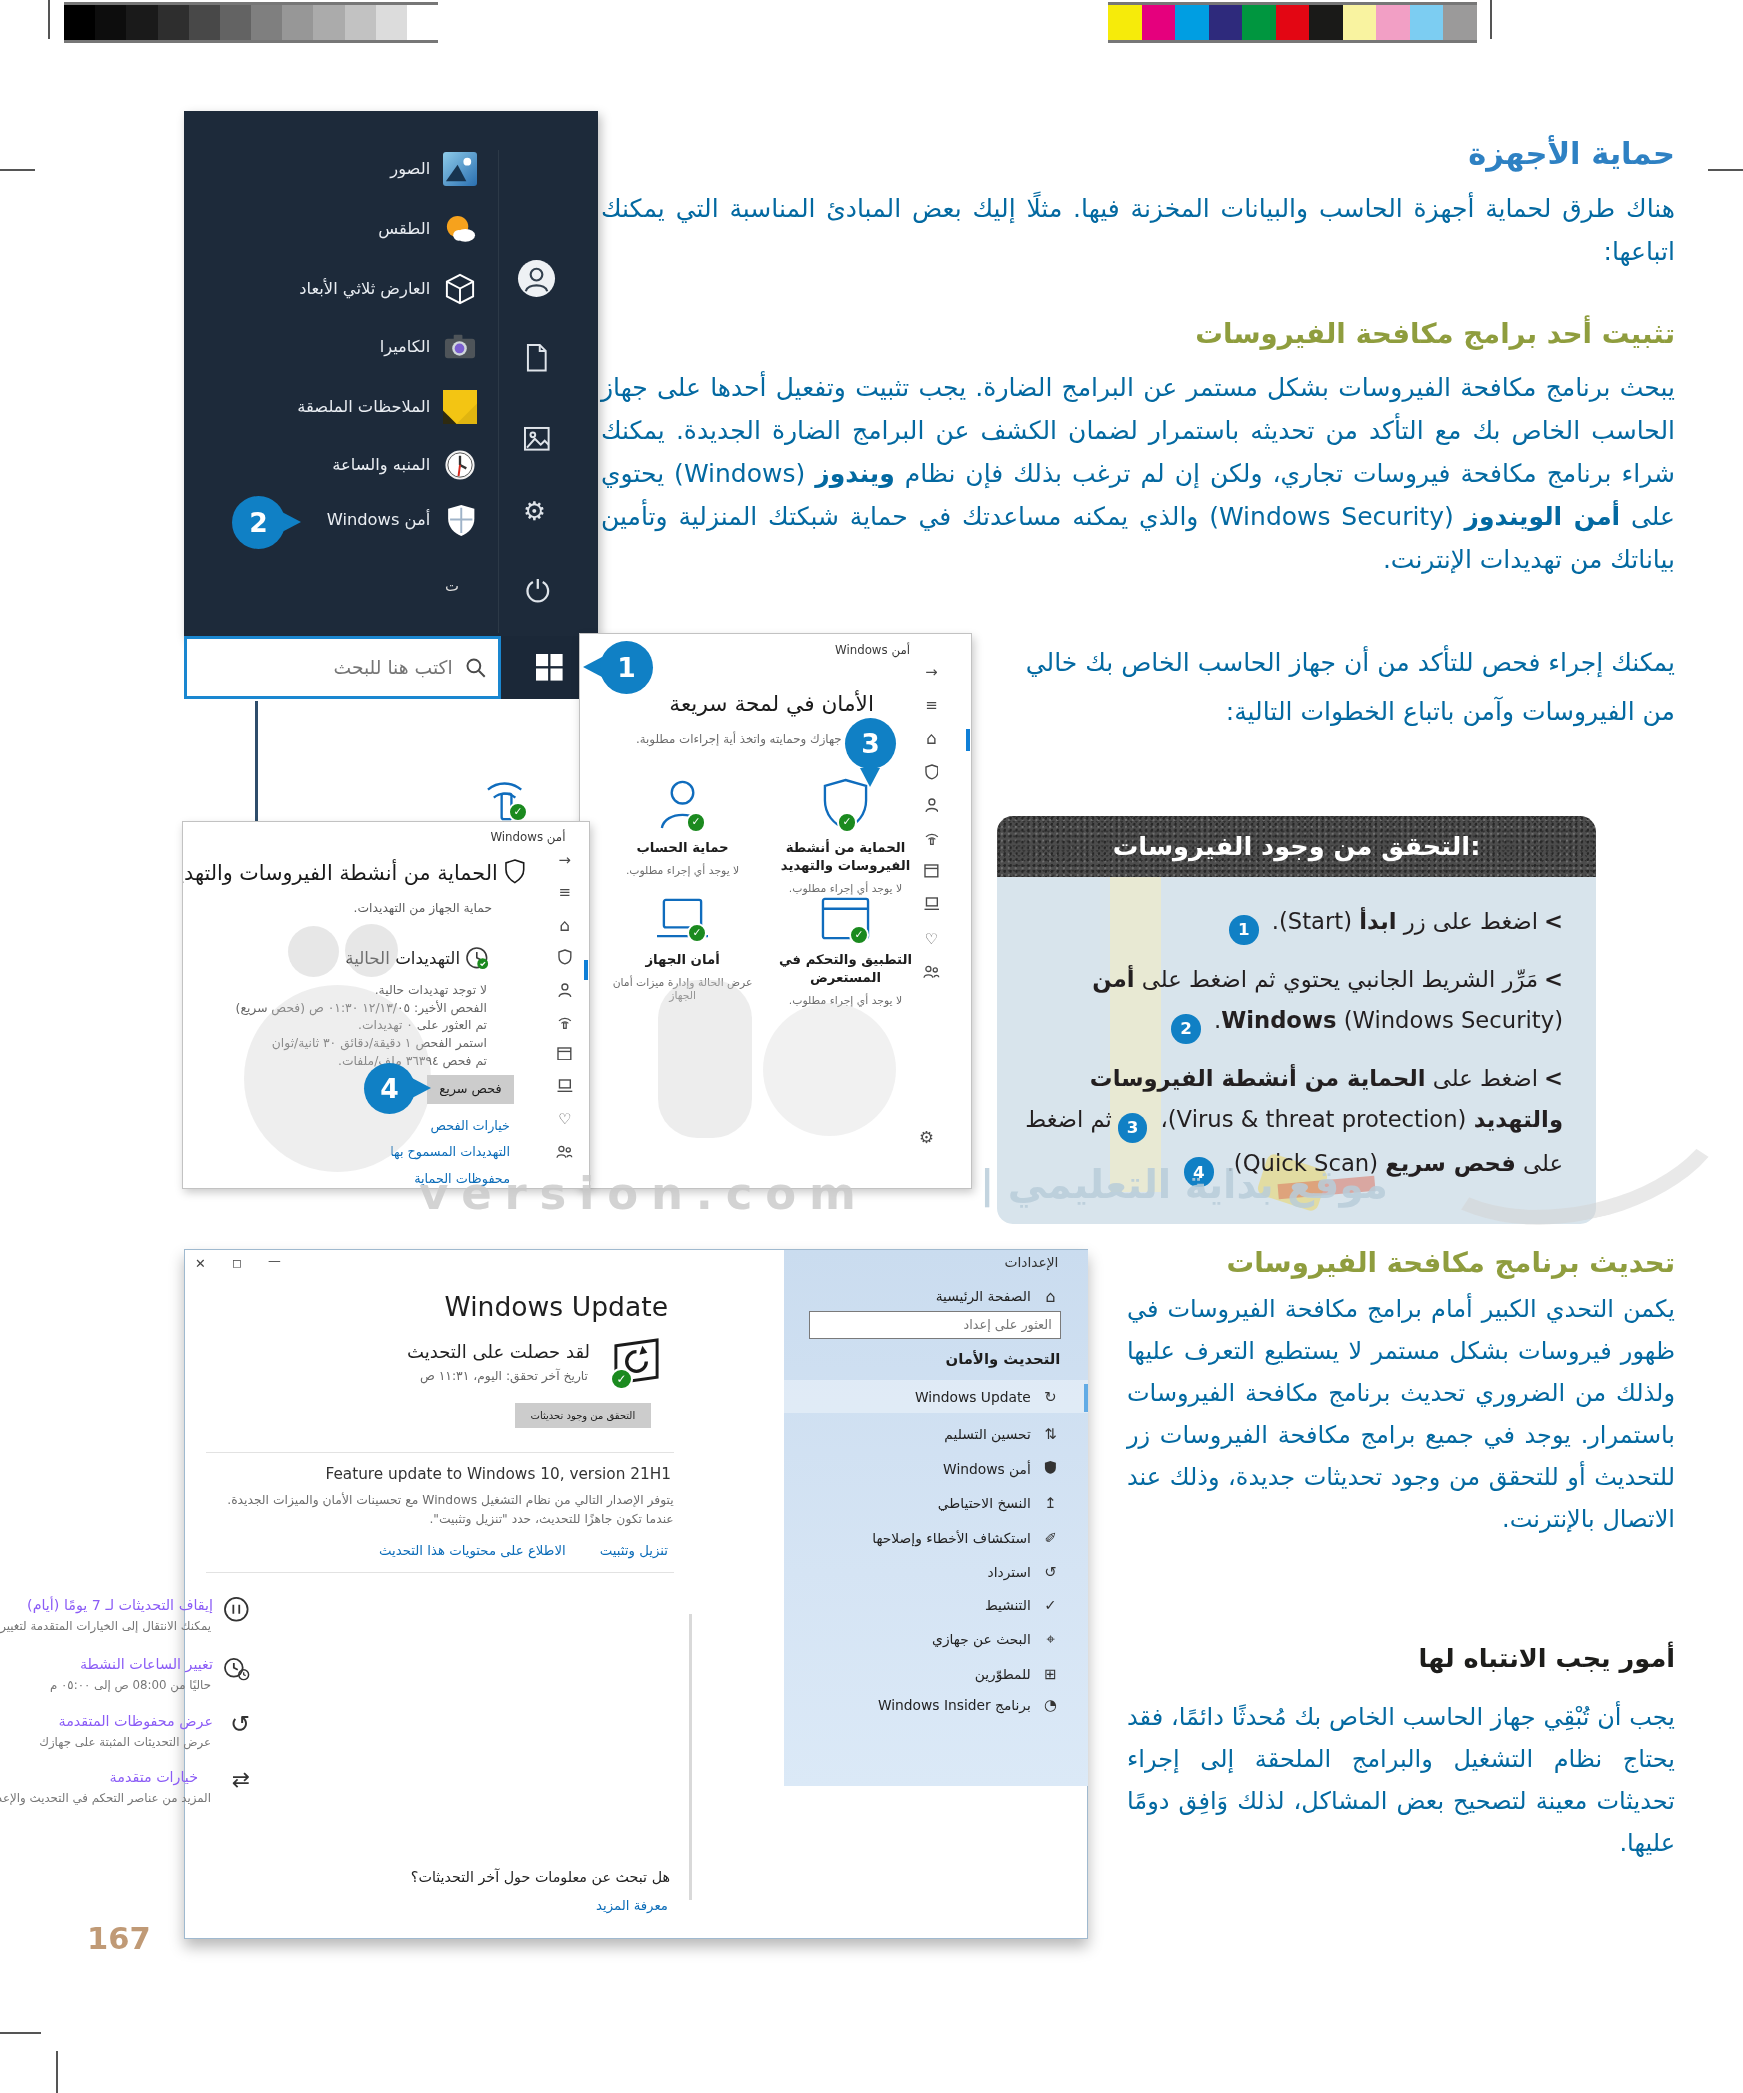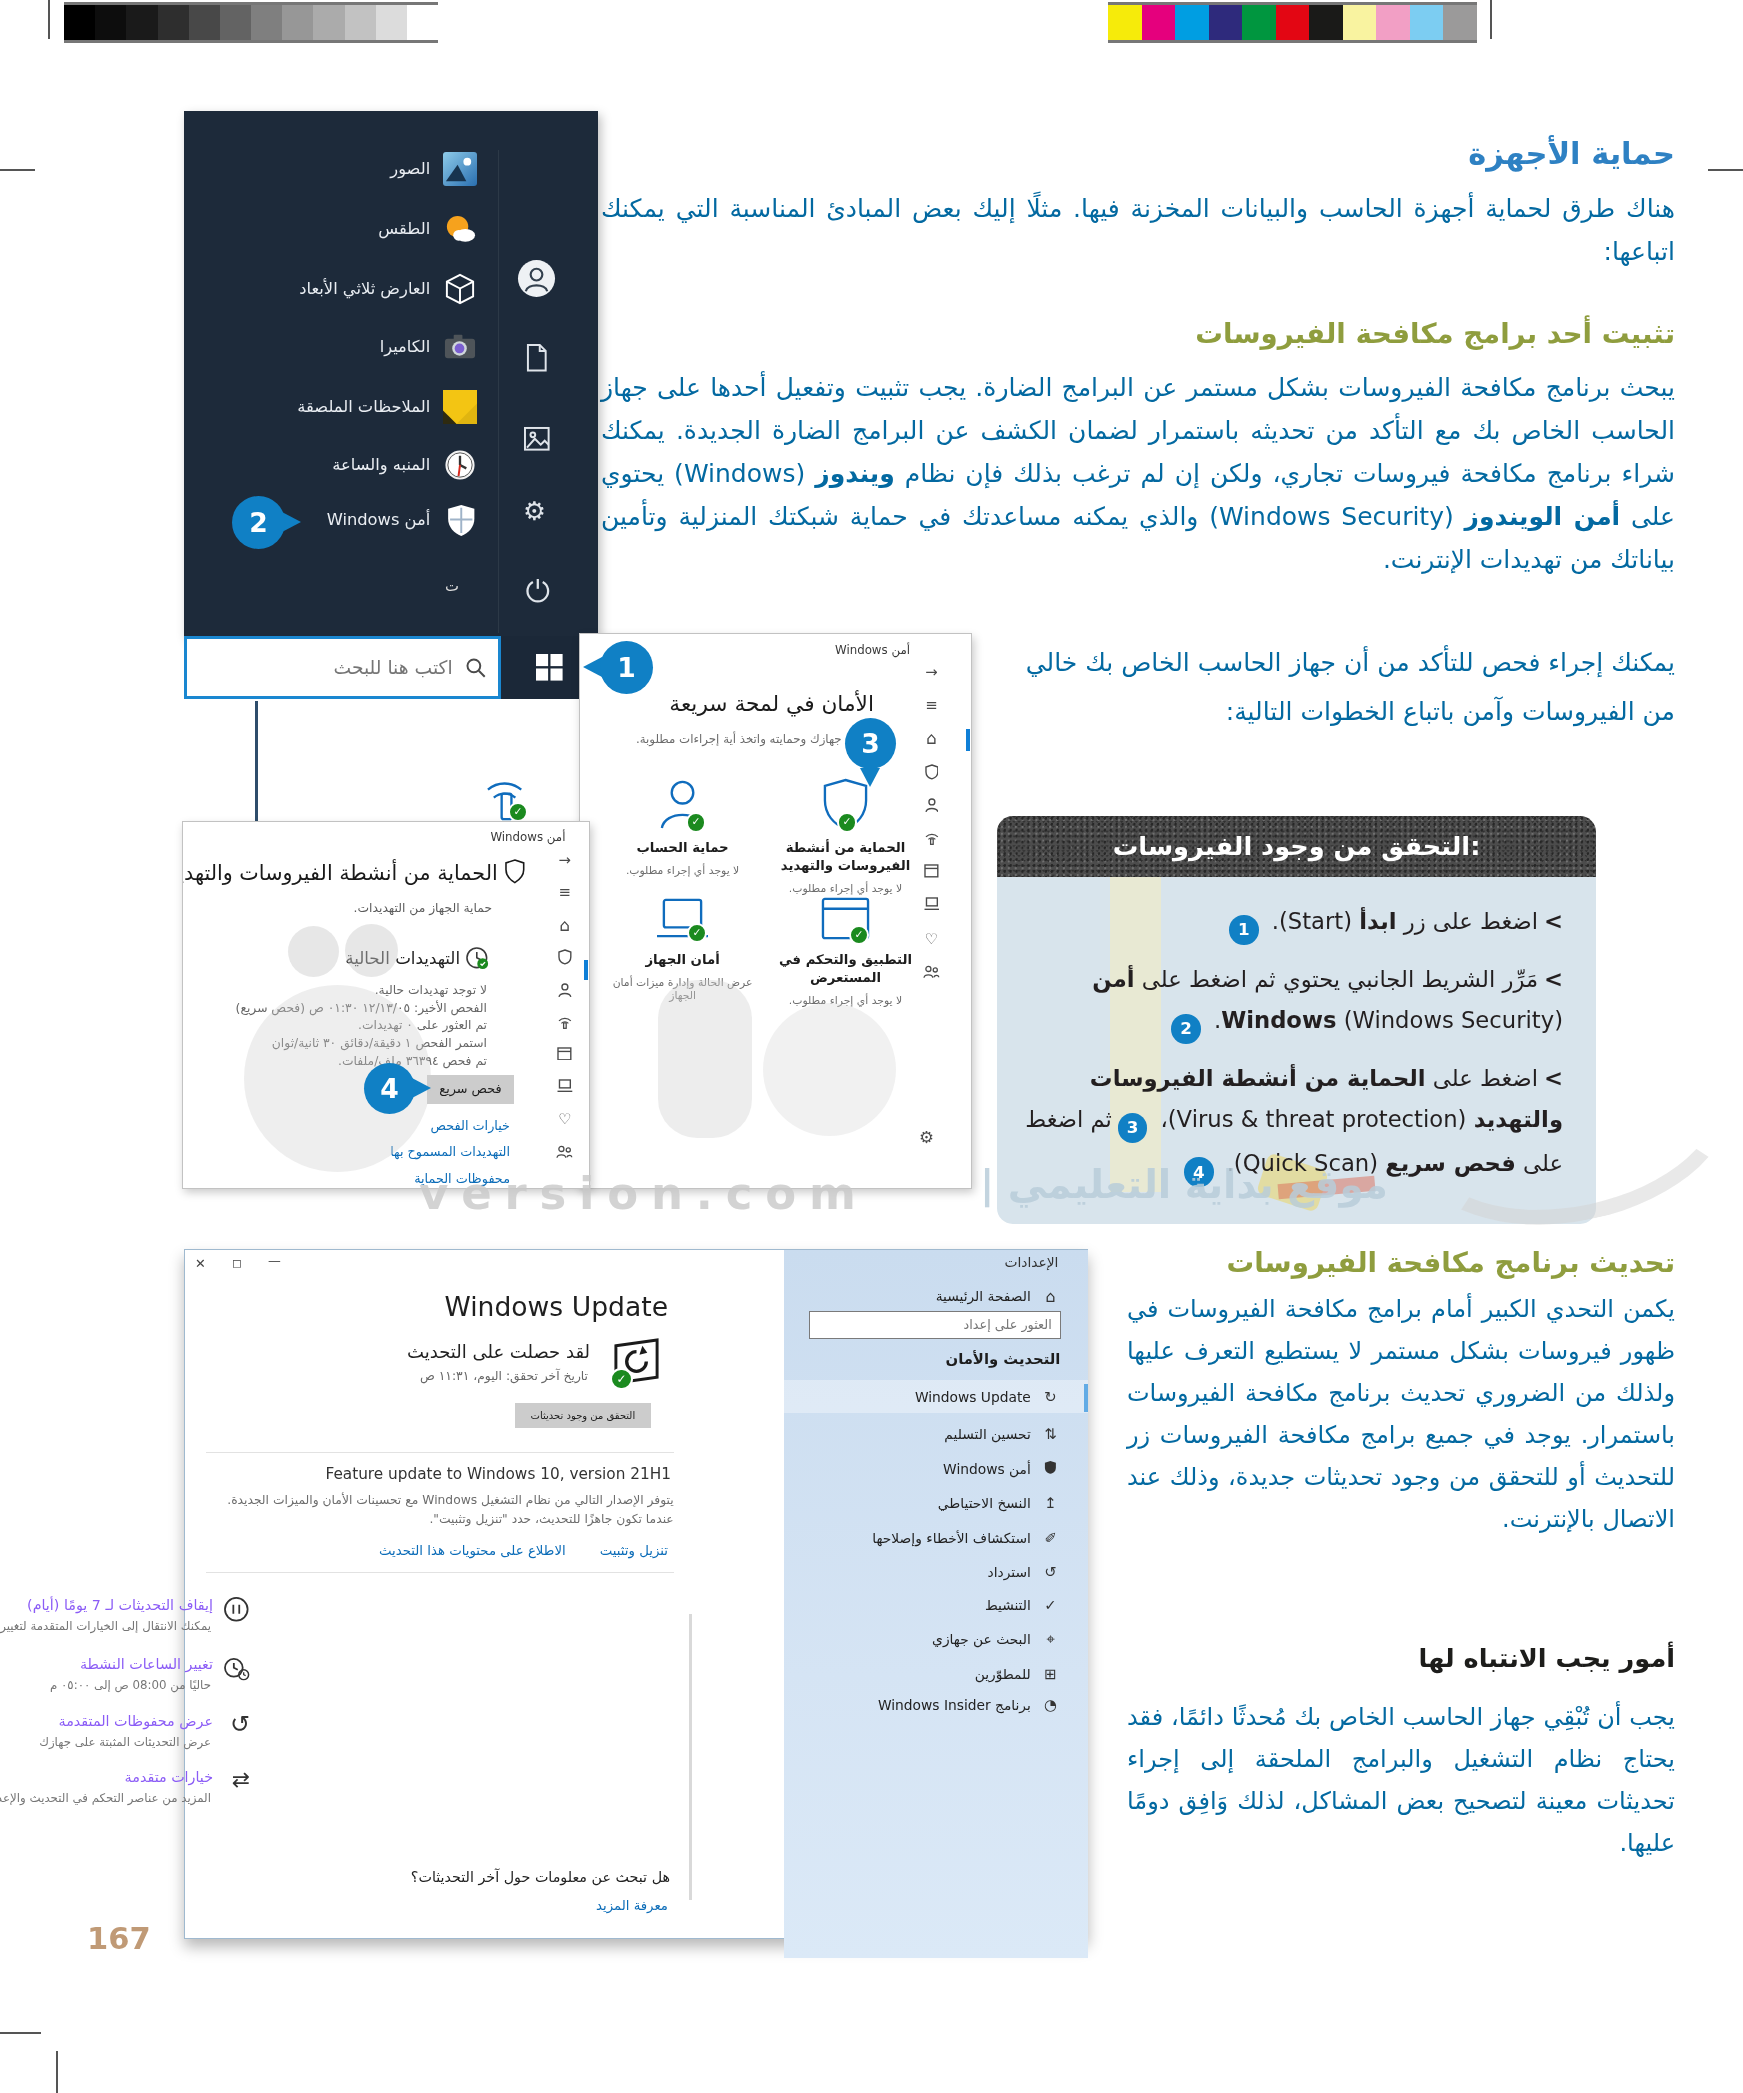--- a/index.html
+++ b/index.html
@@ -470,21 +470,21 @@
 <div class="abs rtl body-p" style="right:69px;top:1288px;width:548px;font-size:24px;line-height:42px">يكمن التحدي الكبير أمام برامج مكافحة الفيروسات في ظهور فيروسات بشكل مستمر لا يستطيع التعرف عليها ولذلك من الضروري تحديث برنامج مكافحة الفيروسات باستمرار. يوجد في جميع برامج مكافحة الفيروسات زر للتحديث أو للتحقق من وجود تحديثات جديدة، وذلك عند الاتصال بالإنترنت.</div>
 <div class="abs rtl h-black nowrap" style="right:69px;top:1643px">أمور يجب الانتباه لها</div>
 <div class="abs rtl body-p" style="right:69px;top:1696px;width:548px;font-size:24px;line-height:42px">يجب أن تُبْقِي جهاز الحاسب الخاص بك مُحدثًا دائمًا، فقد يحتاج نظام التشغيل والبرامج الملحقة إلى إجراء تحديثات معينة لتصحيح بعض المشاكل، لذلك وَافِق دومًا عليها.</div>
 
 <div class="abs" style="left:184px;top:1249px;width:904px;height:690px;background:#fff;border:1px solid #9fb9cf;box-shadow:0 7.9px 13.8px rgba(0,0,0,.28);box-sizing:border-box;z-index:2">
 
   <span class="abs" style="left:9.9px;top:5.9px;font-size:12.8px;color:#444">✕</span>
   <span class="abs" style="left:47px;top:5.9px;font-size:11.8px;color:#444">◻</span>
   <span class="abs" style="left:83px;top:3px;font-size:12.8px;color:#444">—</span>
 
-  <div class="abs sidebar" style="left:599px;top:0;width:304px;height:708px">
+  <div class="abs sidebar" style="left:599px;top:0;width:304px;height:536px">
     <div class="abs rtl nowrap" style="right:29.6px;top:3.9px;font-size:13.8px;color:#333">الإعدادات</div>
     <div class="abs rtl sb-item" style="right:0;top:29.6px;width:276px;padding-right:27.6px">
       <span class="sb-ic" style="font-size:15.8px">⌂</span>
       <span>الصفحة الرئيسية</span>
     </div>
     <input dir="rtl" type="text" style="position: absolute; left: 24.6px; top: 61px; width: 252px; height: 27.6px; border: 1px solid rgb(122, 122, 122); background: rgb(255, 255, 255); font-family: inherit; font-size: 12.8px; color: rgb(68, 68, 68); box-sizing: border-box; padding: 0px 7.9px;" placeholder="العثور على إعداد">
     <div class="abs rtl nowrap" style="right:27.6px;top:100px;font-size:14.8px;font-weight:bold;color:#1d1d1d">التحديث والأمان</div>
 
     <div class="abs" style="right:0;top:134px;width:3.9px;height:27.6px;background:#0f7fd7"></div>
     <div class="abs sb-item" style="right:0;top:130px;width:277px;background:rgba(255,255,255,.35)">
@@ -579,21 +579,21 @@
     <span class="abs rtl nowrap opt-title" style="right:465px;top:3.9px">تغيير الساعات النشطة</span>
     <span class="abs rtl nowrap opt-sub" style="right:467px;top:25.6px">حاليًا من 08:00 ص إلى ٠٥:٠٠ م</span>
   </div>
   <div class="abs" style="left:0;top:459px;width:493px;height:51px">
     <span class="abs" style="right:428px;top:2px;font-size:23.6px;color:#333;line-height:26.6px">↺</span>
     <span class="abs rtl nowrap opt-title" style="right:465px;top:3.9px">عرض محفوظات المتقدمة</span>
     <span class="abs rtl nowrap opt-sub" style="right:467px;top:25.6px">عرض التحديثات المثبتة على جهازك</span>
   </div>
   <div class="abs" style="left:0;top:515px;width:493px;height:51px">
     <span class="abs" style="right:428px;top:2px;font-size:21.7px;color:#333;line-height:26.6px">⇄</span>
-    <span class="abs rtl nowrap opt-title" style="right:465px;top:3.9px">خيارات متقدمة</span>
+    <span class="abs rtl nowrap opt-title" style="right:480px;top:3.9px">خيارات متقدمة</span>
     <span class="abs rtl nowrap opt-sub" style="right:467px;top:25.6px">المزيد من عناصر التحكم في التحديث والإعدادات</span>
   </div>
 
   <div class="abs rtl nowrap" style="right:417px;top:619px;font-size:14.3px;color:#222">هل تبحث عن معلومات حول آخر التحديثات؟</div>
   <div class="abs rtl nowrap link" style="right:419px;top:648px;font-size:13.3px">معرفة المزيد</div>
 
   <div class="abs" style="left:504px;top:364px;width:3px;height:286px;background:#d9d9d9"></div>
 </div>
 
 <div class="abs" style="left:87px;top:1921px;font-size:30.5px;font-weight:bold;color:#c09a76">167</div>

